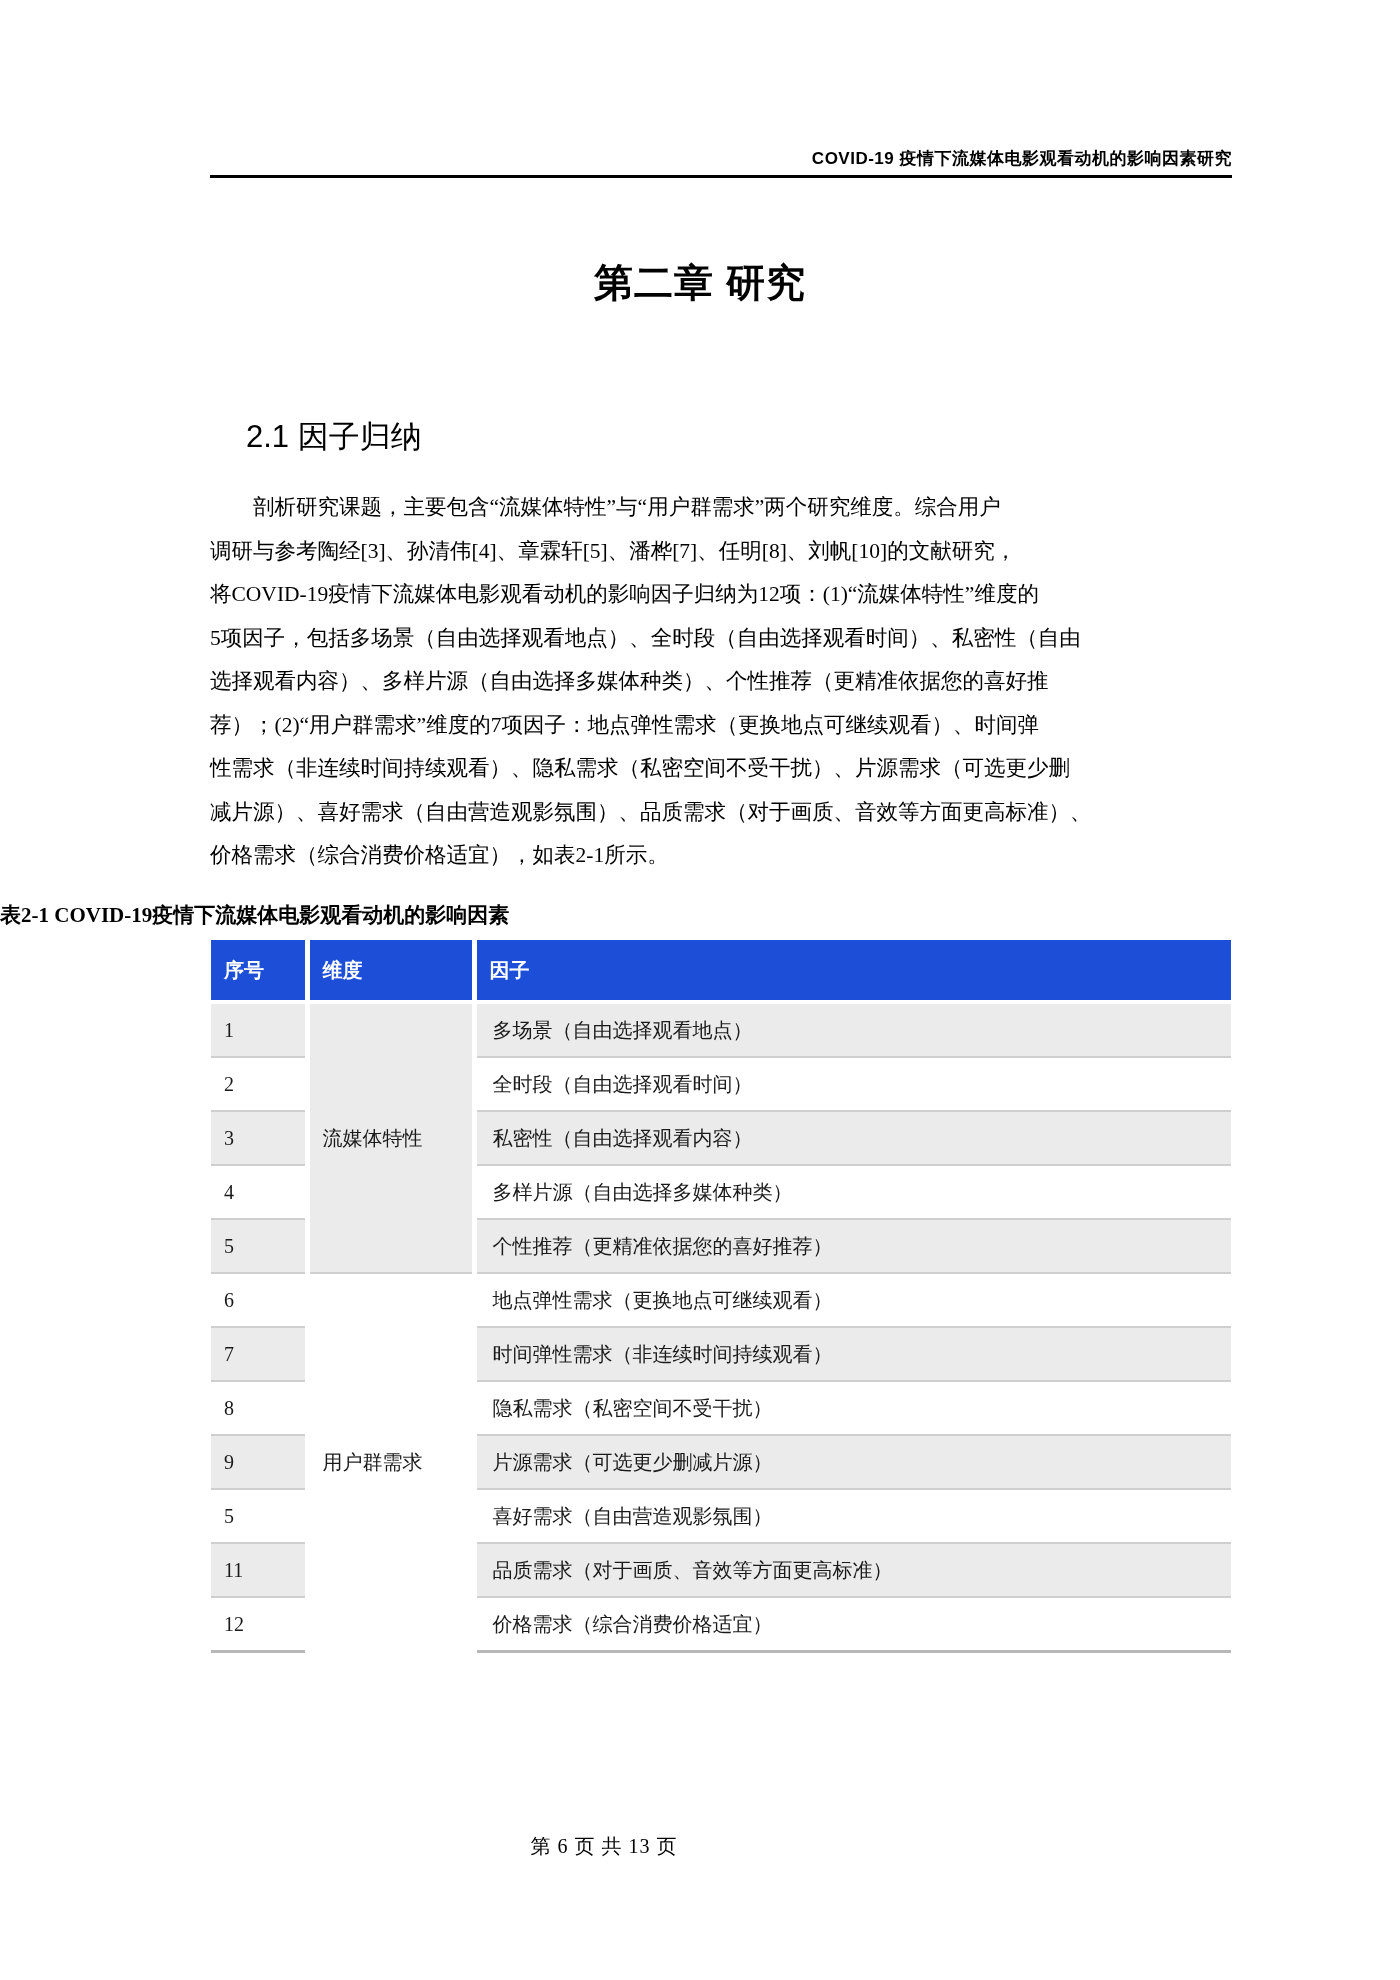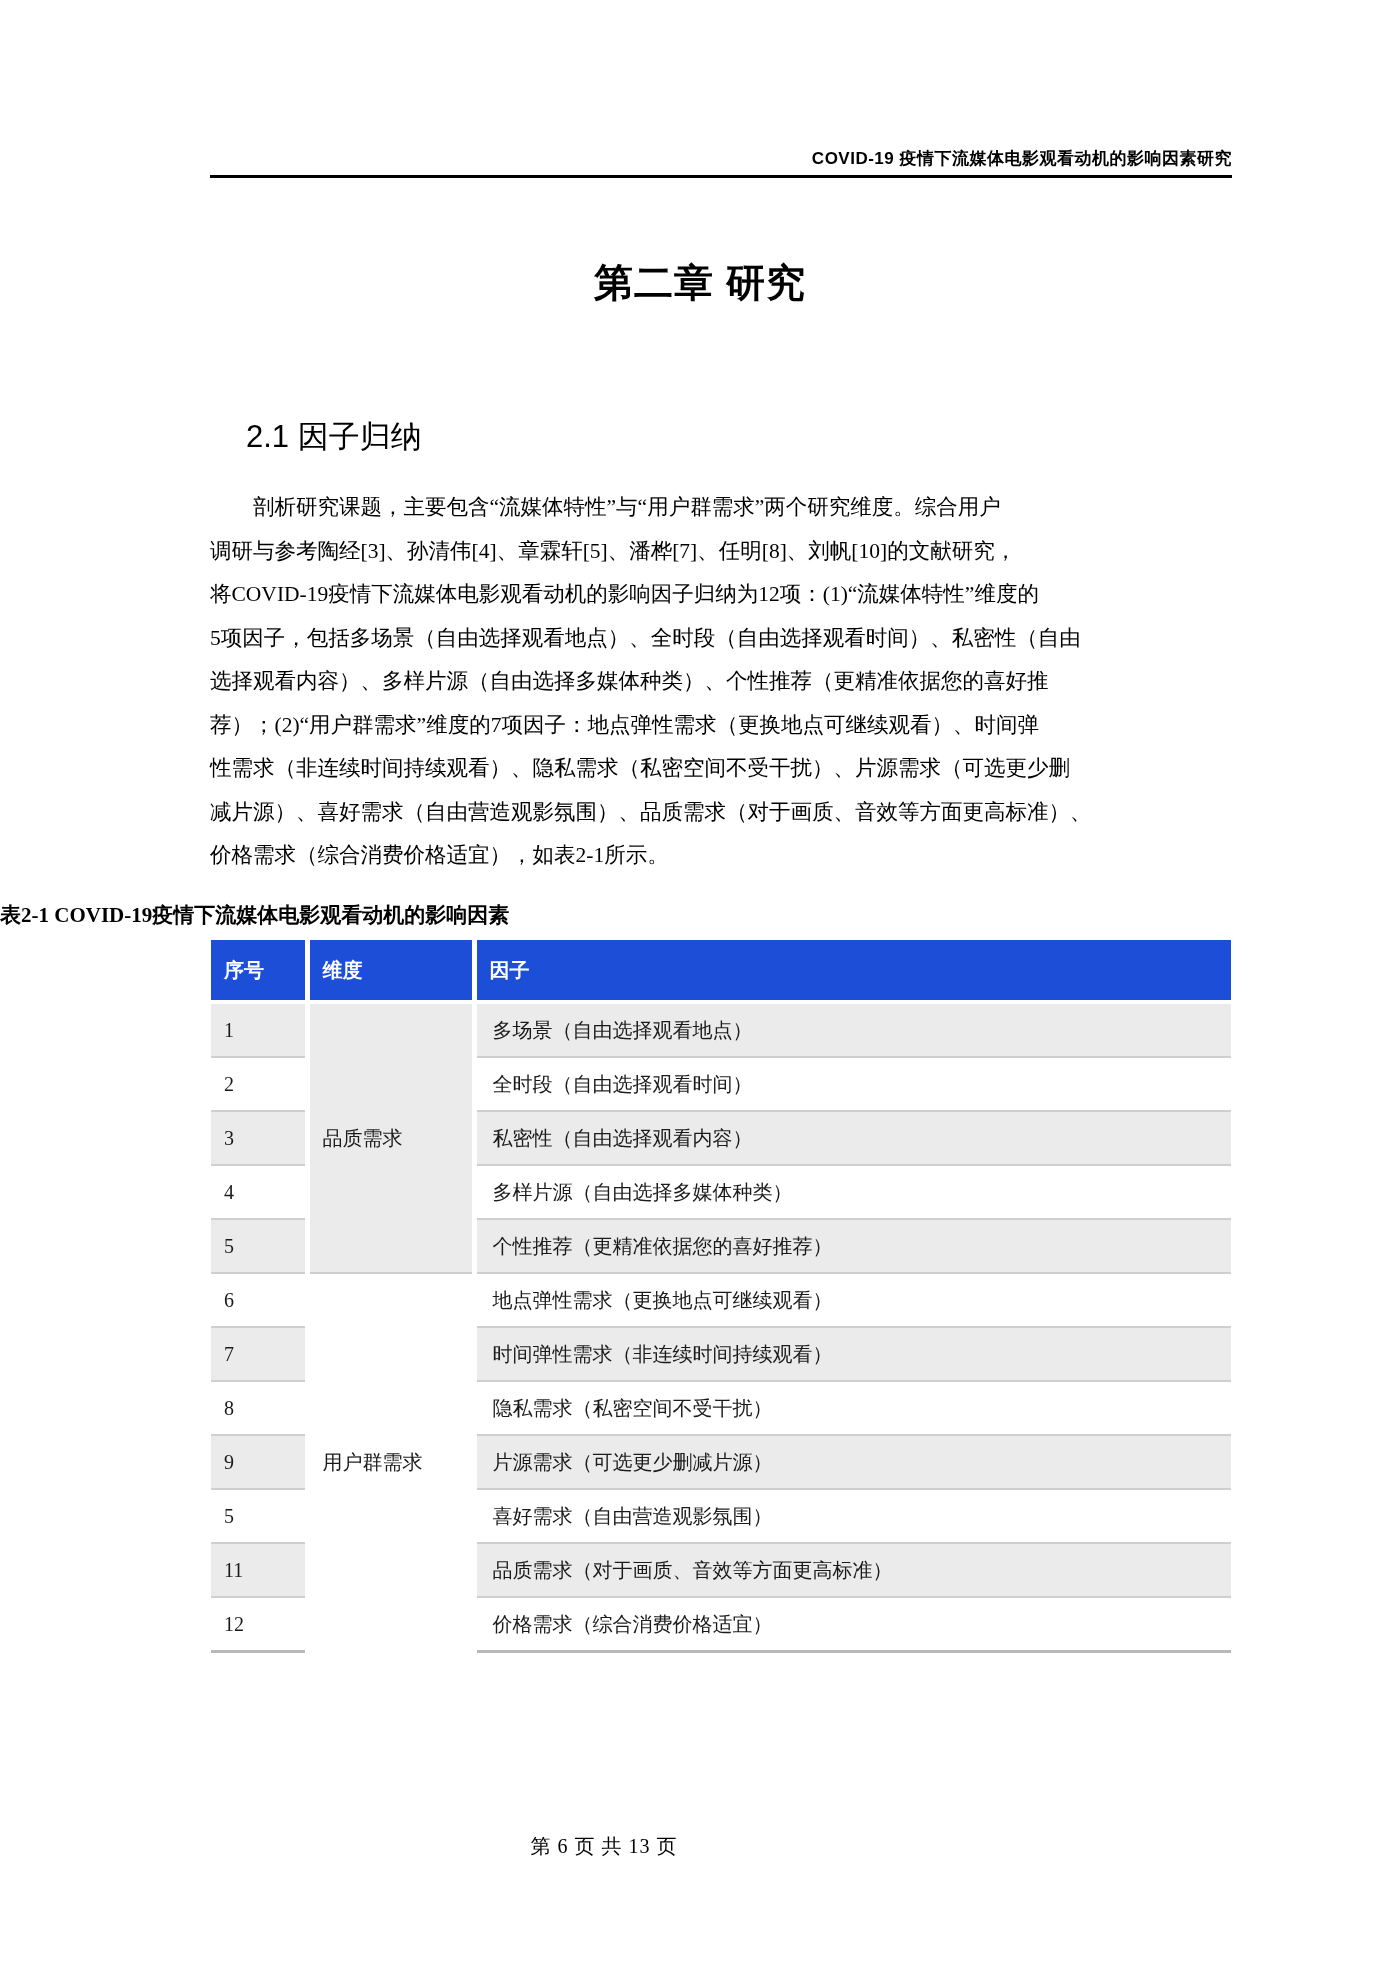--- a/index.html
+++ b/index.html
@@ -123,21 +123,21 @@
           <col class="c3">
         </colgroup>
       <tbody>
           <tr>
         <th class="c1">序号</th>
         <th class="c2">维度</th>
         <th class="c3">因子</th>
       </tr>
       <tr class="band">
         <td class="c1">1</td>
-        <td class="c2 dim-cell dim-gray" rowspan="5">品质需求</td>
+        <td class="c2 dim-cell dim-gray" rowspan="5">流媒体特性</td>
         <td class="c3">多场景（自由选择观看地点）</td>
       </tr>
       <tr>
         <td class="c1">2</td>
         <td class="c3">全时段（自由选择观看时间）</td>
       </tr>
       <tr class="band">
         <td class="c1">3</td>
         <td class="c3">私密性（自由选择观看内容）</td>
       </tr>

